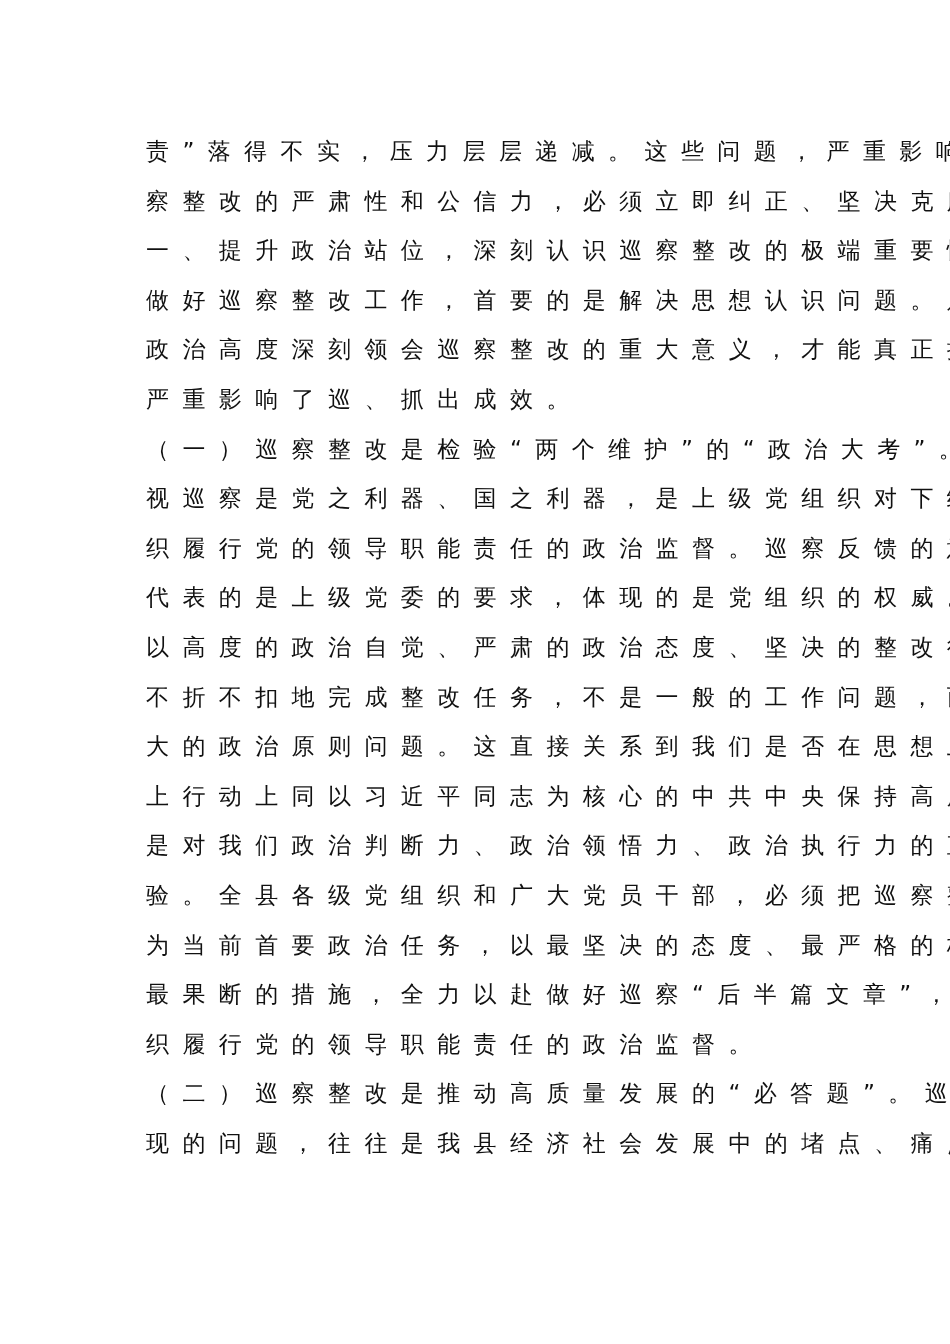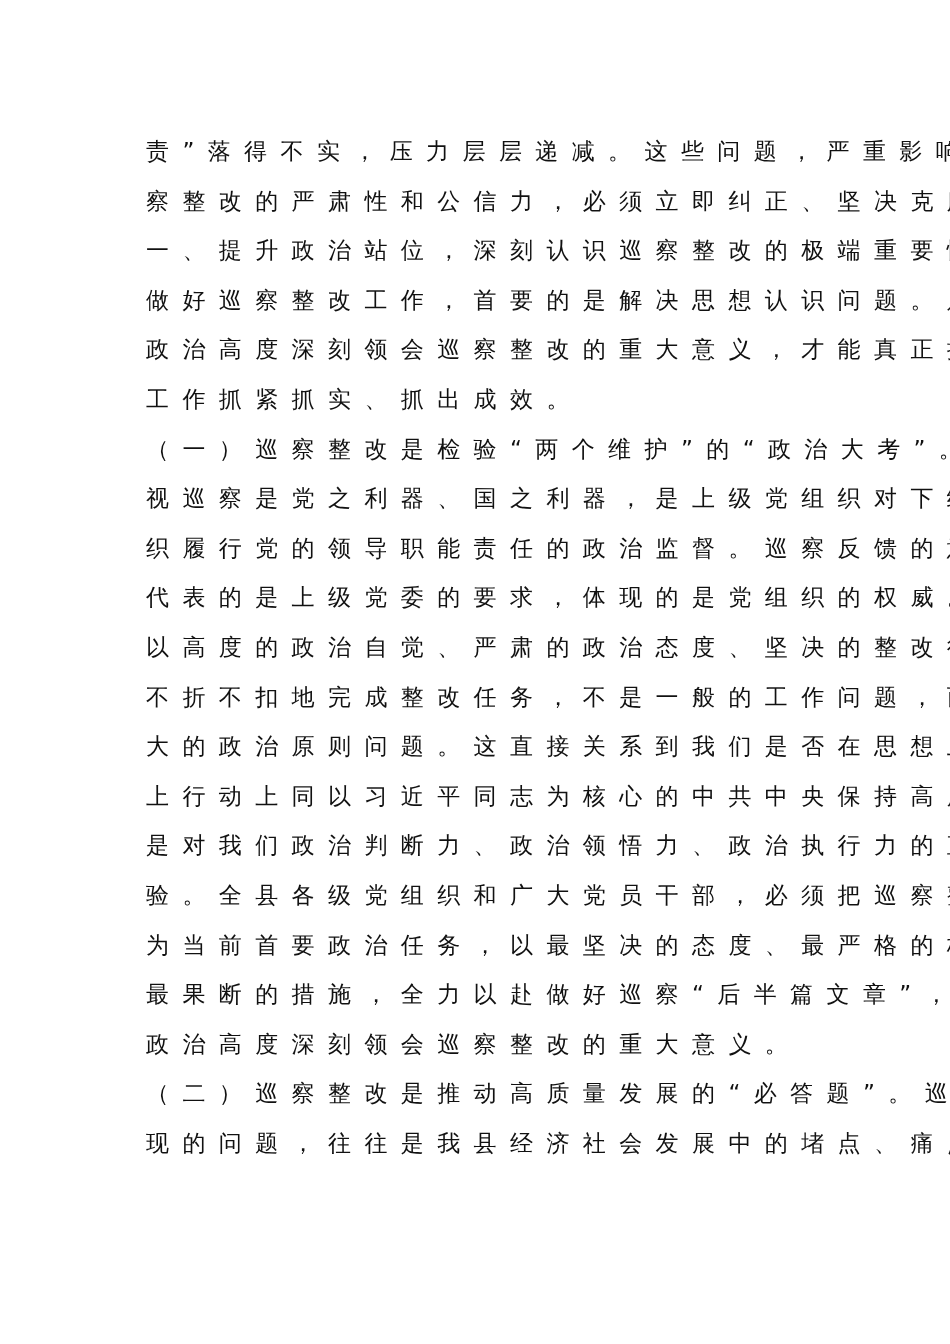--- a/index.html
+++ b/index.html
@@ -41,30 +41,30 @@
 </head>
 <body>
 
 <div class="page">
   <div class="content">
     <span class="line">责”落得不实，压力层层递减。这些问题，严重影响了巡</span>
     <span class="line">察整改的严肃性和公信力，必须立即纠正、坚决克服。下</span>
     <span class="line">一、提升政治站位，深刻认识巡察整改的极端重要性</span>
     <span class="line">做好巡察整改工作，首要的是解决思想认识问题。只有从</span>
     <span class="line">政治高度深刻领会巡察整改的重大意义，才能真正把这项</span>
-    <span class="line">工作抓紧抓实、抓出成效。</span>
+    <span class="line">严重影响了巡、抓出成效。</span>
     <span class="line">（一）巡察整改是检验“两个维护”的“政治大考”。巡</span>
     <span class="line">视巡察是党之利器、国之利器，是上级党组织对下级党组</span>
     <span class="line">织履行党的领导职能责任的政治监督。巡察反馈的意见，</span>
     <span class="line">代表的是上级党委的要求，体现的是党组织的权威。能否</span>
     <span class="line">以高度的政治自觉、严肃的政治态度、坚决的整改行动，</span>
     <span class="line">不折不扣地完成整改任务，不是一般的工作问题，而是重</span>
     <span class="line">大的政治原则问题。这直接关系到我们是否在思想上政治</span>
     <span class="line">上行动上同以习近平同志为核心的中共中央保持高度一致</span>
     <span class="line">是对我们政治判断力、政治领悟力、政治执行力的直接检</span>
     <span class="line">验。全县各级党组织和广大党员干部，必须把巡察整改作</span>
     <span class="line">为当前首要政治任务，以最坚决的态度、最严格的标准、</span>
     <span class="line">最果断的措施，全力以赴做好巡察“后半篇文章”，向市</span>
-    <span class="line">政治高度深刻领会巡察整改的重大意义。</span>
+    <span class="line">织履行党的领导职能责任的政治监督。</span>
     <span class="line">（二）巡察整改是推动高质量发展的“必答题”。巡察发</span>
     <span class="line">现的问题，往往是我县经济社会发展中的堵点、痛点和难</span>
   </div>
 </div>
 
 </body></html>

